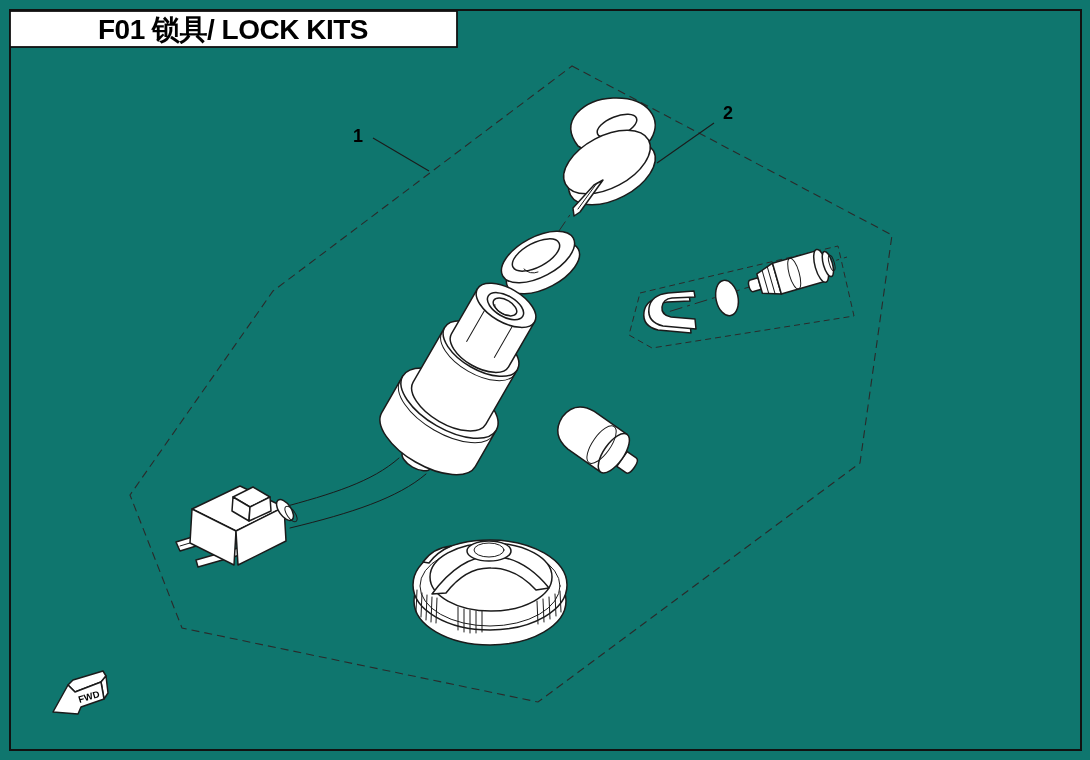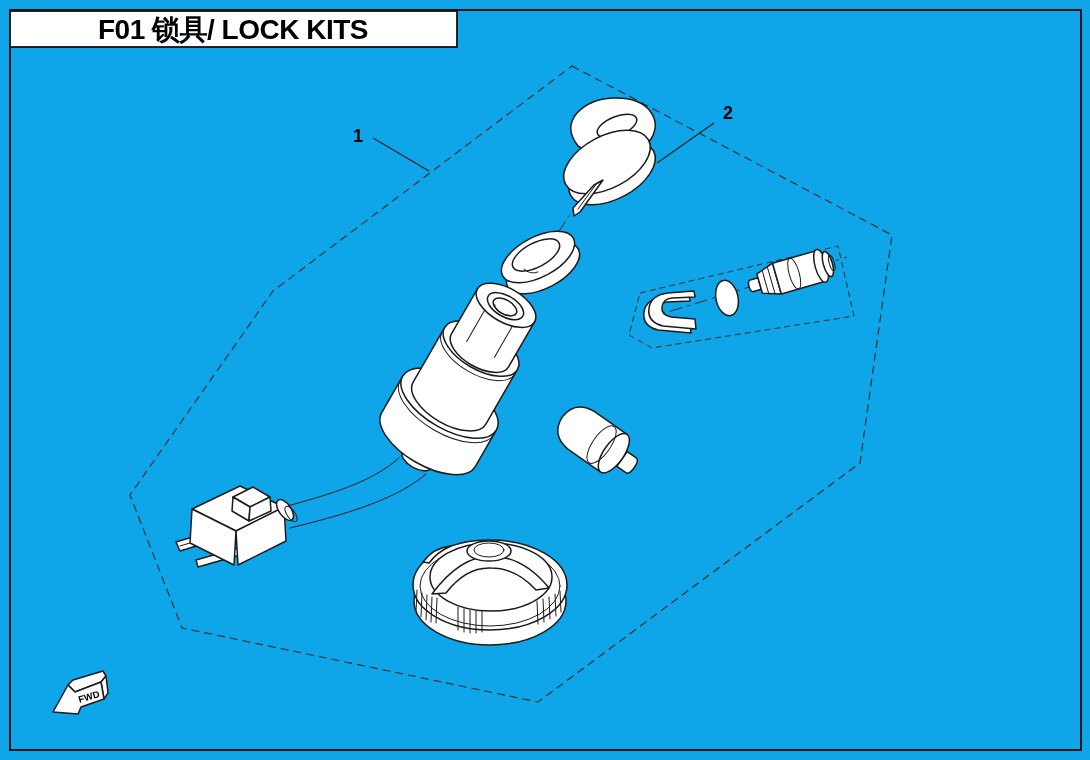--- a/index.html
+++ b/index.html
@@ -1,16 +1,16 @@
 <!DOCTYPE html>
 <html><head>
 <meta charset="utf-8">
 <style>
   html,body{margin:0;padding:0;background:#fff;}
-  .stage{position:relative;width:1090px;height:760px;background:#0ea5e9;
+  .stage{position:relative;width:1090px;height:760px;background:#0f766e;
          font-family:"Liberation Sans", sans-serif;overflow:hidden;}
   svg{position:absolute;left:0;top:0;}
   .part{fill:#ffffff;stroke:#1b1b1b;stroke-width:1.5;stroke-linejoin:round;stroke-linecap:round;}
   .thin{fill:none;stroke:#1b1b1b;stroke-width:1;stroke-linejoin:round;stroke-linecap:round;}
   .dashed{fill:none;stroke:#2a2a2a;stroke-width:1.1;stroke-dasharray:8 5;}
   .dashed2{fill:none;stroke:#2a2a2a;stroke-width:1;stroke-dasharray:6 4;}
   .axis{fill:none;stroke:#2a2a2a;stroke-width:1;stroke-dasharray:13 5 3 5;}
   .leader{fill:none;stroke:#1b1b1b;stroke-width:1.1;}
   .frame{fill:none;stroke:#111111;stroke-width:2;}
   .titlebox{fill:#ffffff;stroke:#111111;stroke-width:1.8;}

